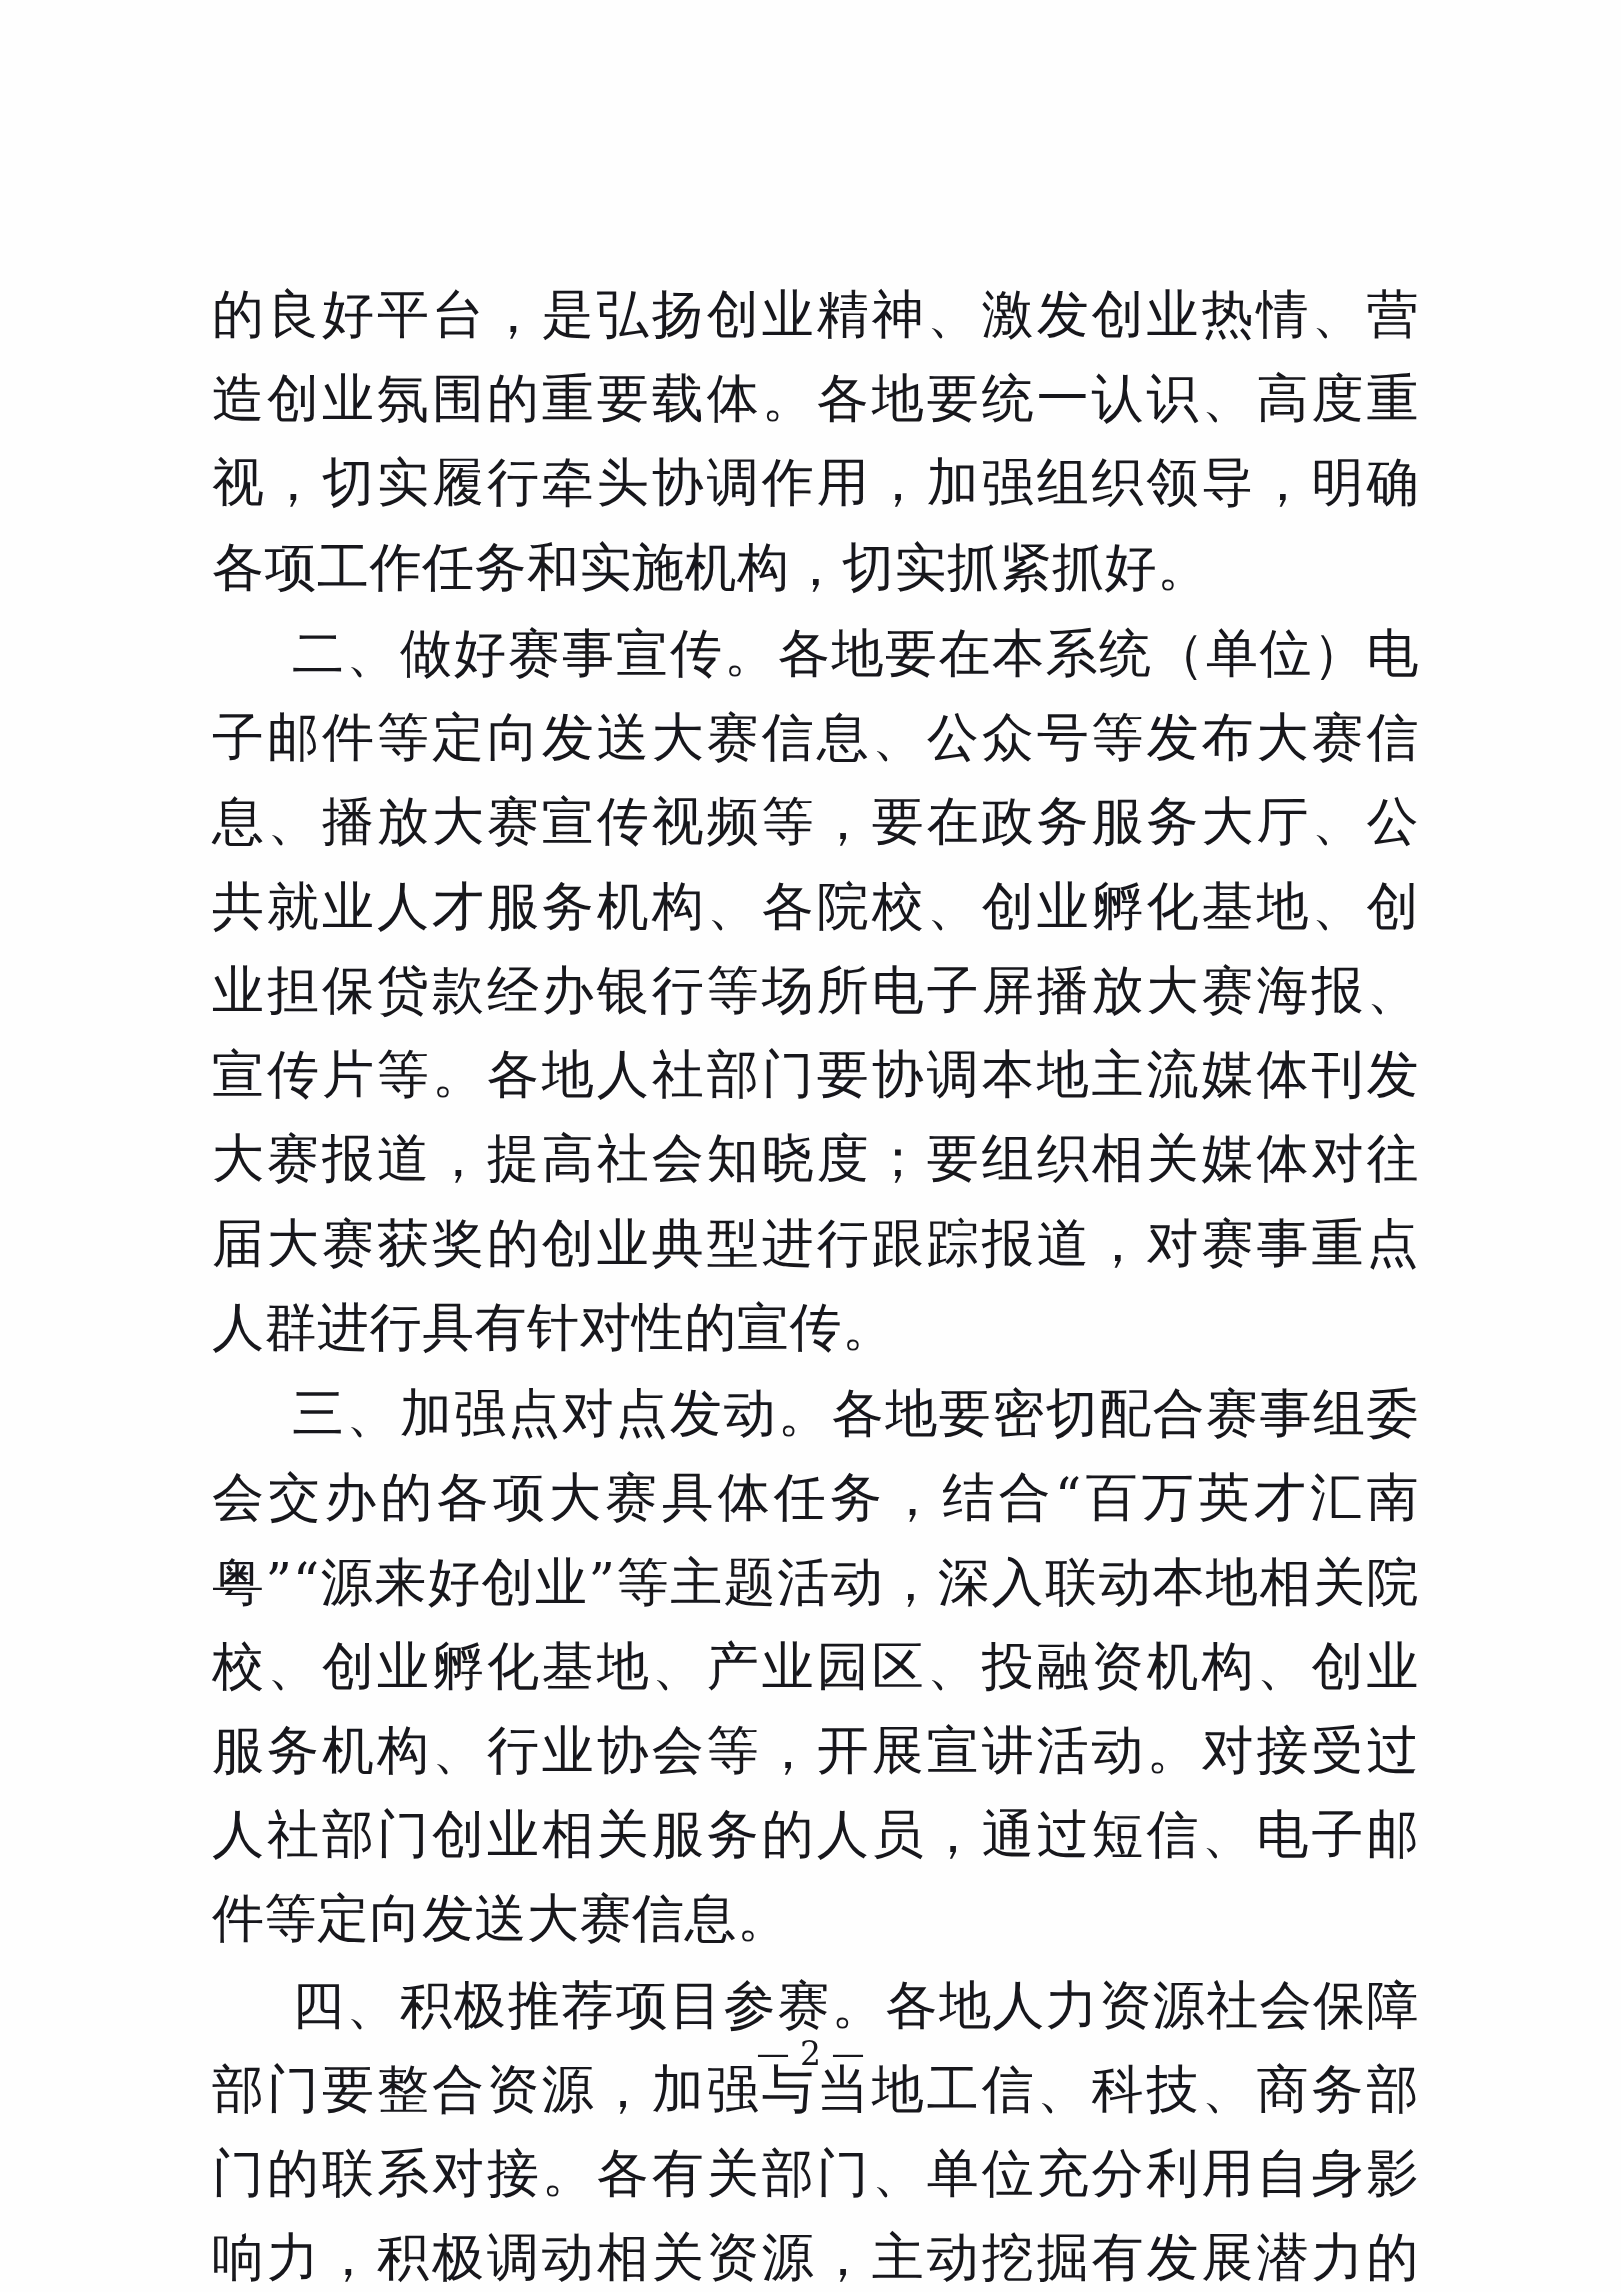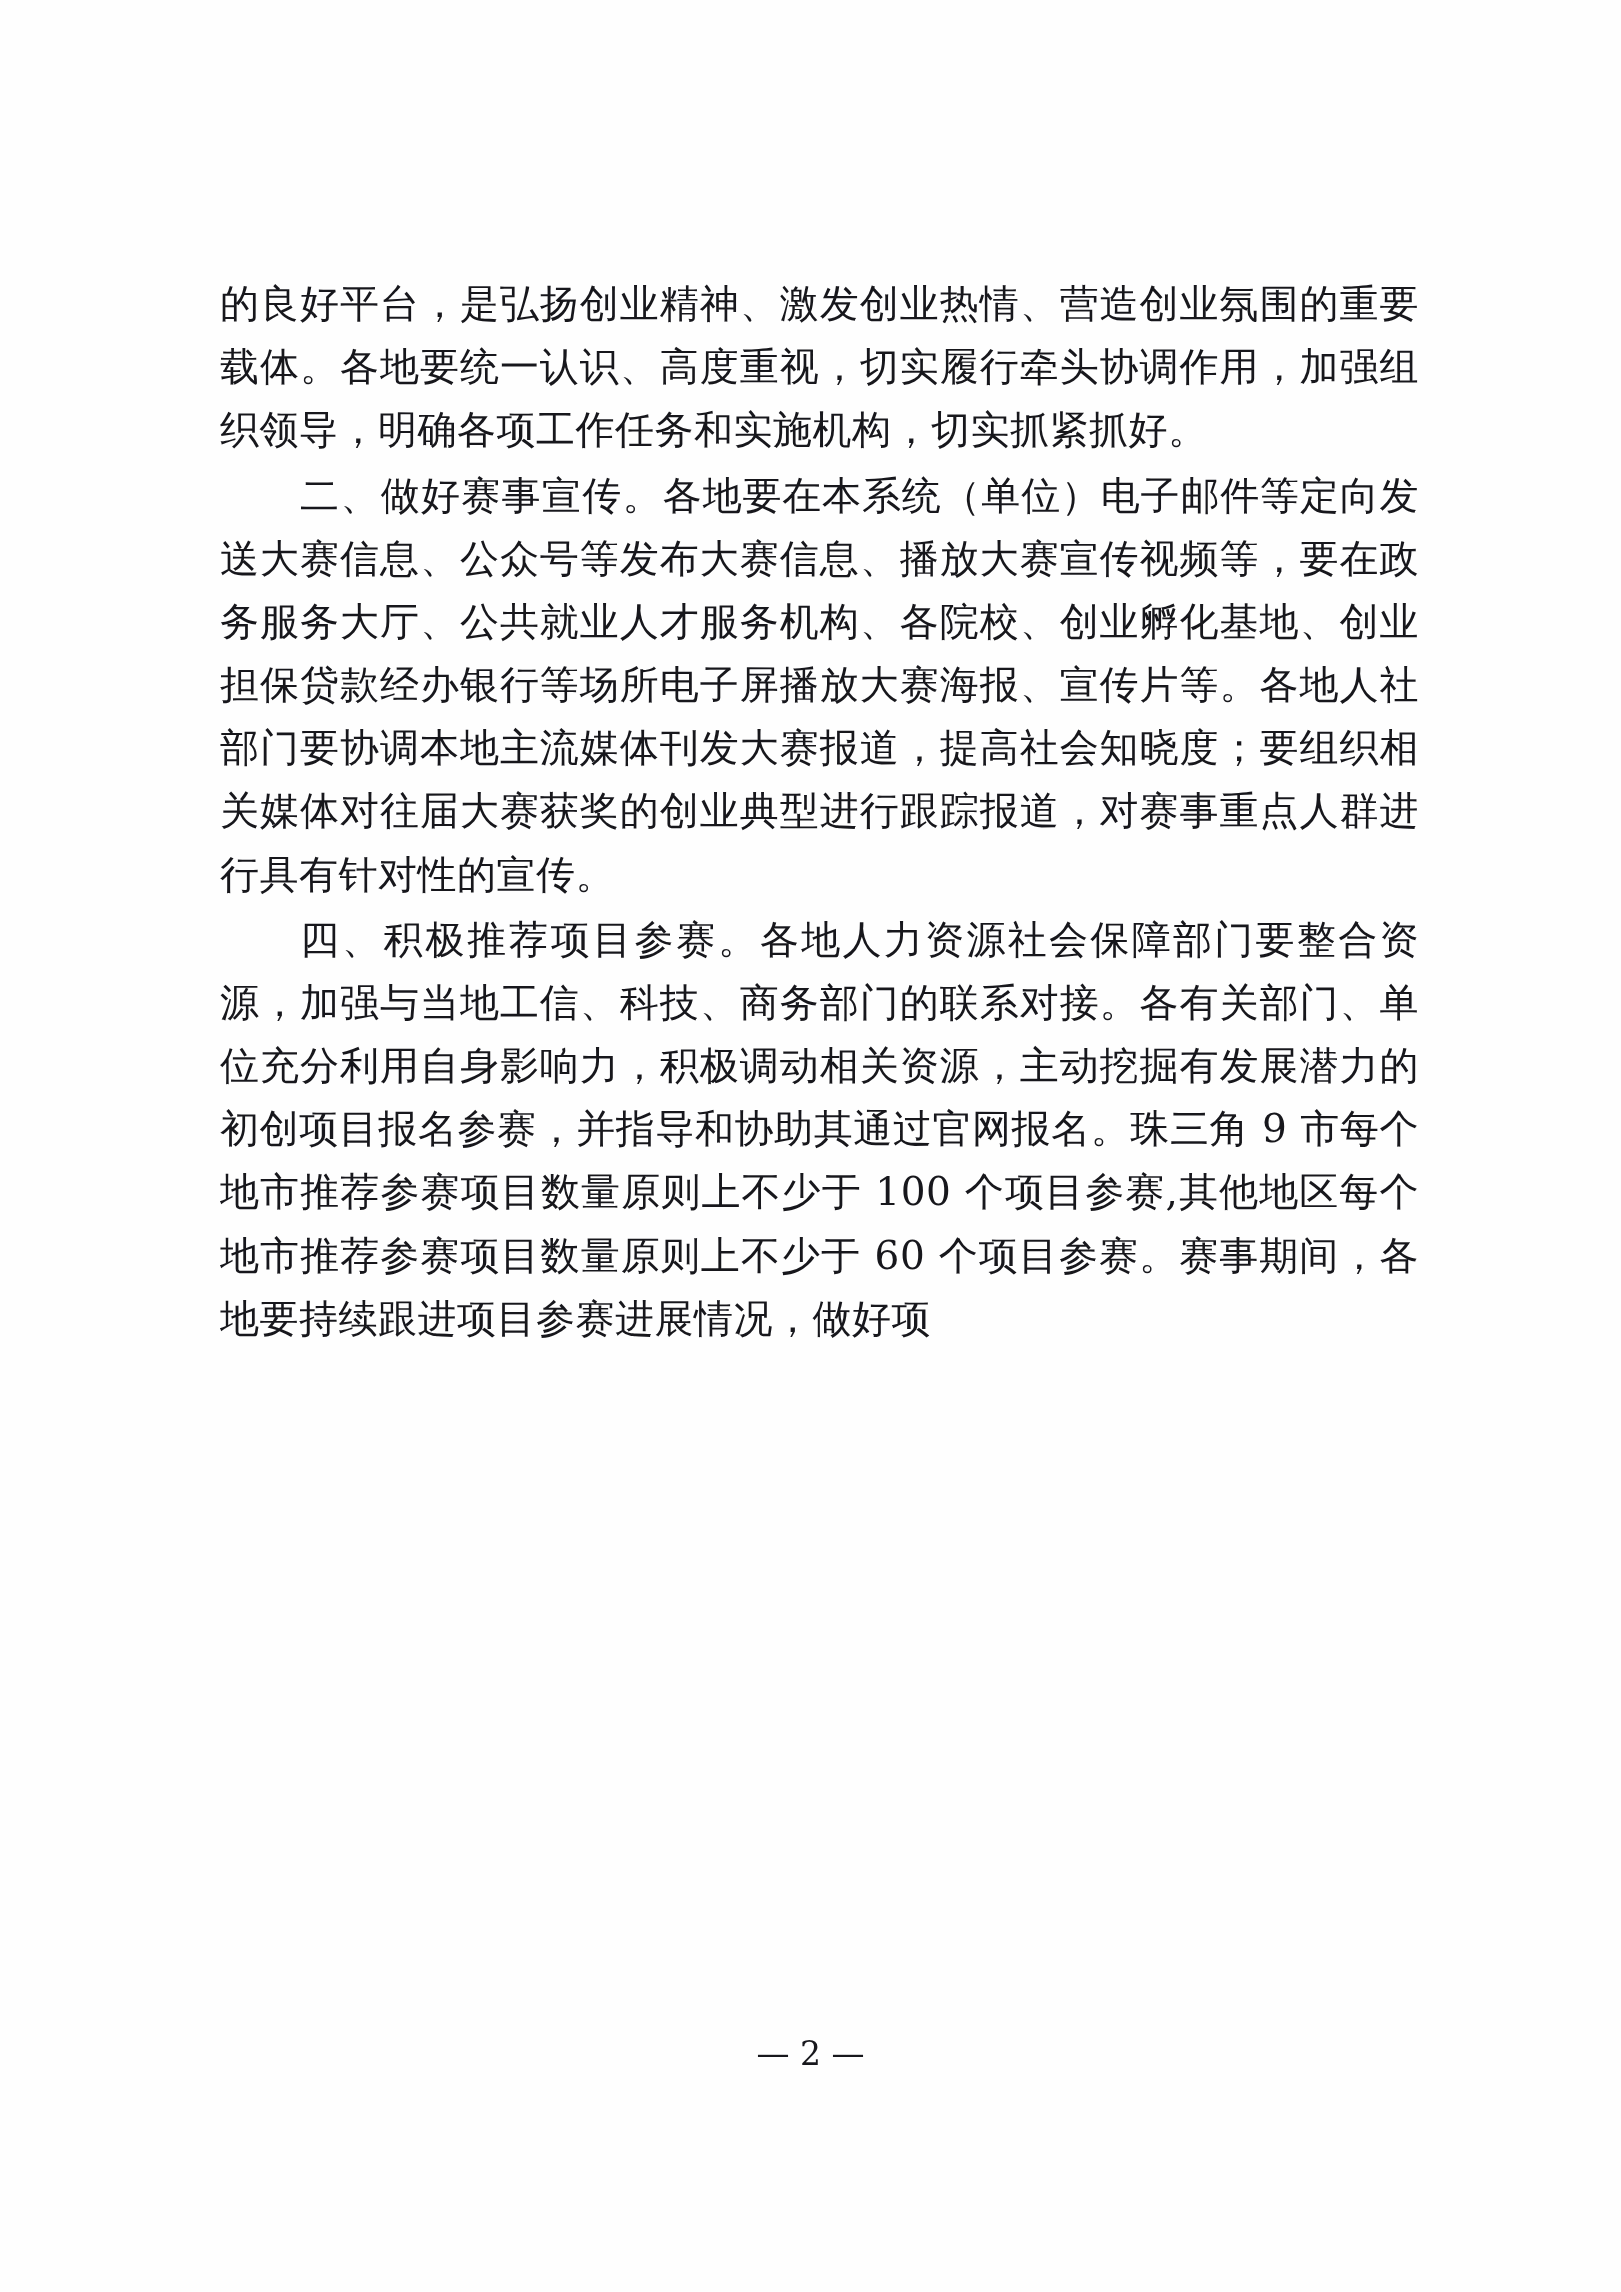--- a/index.html
+++ b/index.html
@@ -22,26 +22,26 @@
     height: 2293px;
     background: #fefefe;
   }
   .content {
     position: absolute;
     left: 204px;
     top: 272px;
     width: 1215px;
   }
   .para {
-    font-size: 39px;
+    font-size: 52px;
     line-height: 1.62;
     text-align: justify;
     text-justify: inter-ideograph;
     letter-spacing: 0.5px;
-    margin: 0 0 2px 16px;
+    margin: 0 0 2px 8px;
     color: #17171c;
   }
   .para.indent {
     text-indent: 80px;
   }
   .para .hd {
     font-weight: normal;
     letter-spacing: 1px;
   }
   .footer {
@@ -62,20 +62,23 @@
   <div class="content">
 
     <p class="para">
       <span>的良好平台，是弘扬创业精神、激发创业热情、营造创业氛围的重要载体。各地要统一认识、高度重视，切实履行牵头协调作用，加强组织领导，明确各项工作任务和实施机构，切实抓紧抓好。</span>
     </p>
 
     <p class="para indent">
       <span class="hd">二、做好赛事宣传。</span><span>各地要在本系统（单位）电子邮件等定向发送大赛信息、公众号等发布大赛信息、播放大赛宣传视频等，要在政务服务大厅、公共就业人才服务机构、各院校、创业孵化基地、创业担保贷款经办银行等场所电子屏播放大赛海报、宣传片等。各地人社部门要协调本地主流媒体刊发大赛报道，提高社会知晓度；要组织相关媒体对往届大赛获奖的创业典型进行跟踪报道，对赛事重点人群进行具有针对性的宣传。</span>
     </p>
 
+    <p class="para indent">
+      <span class="hd">三、加强点对点发动。</span><span>各地要密切配合赛事组委会交办的各项大赛具体任务，结合“百万英才汇南粤”“源来好创业”等主题活动，深入联动本地相关院校、创业孵化基地、产业园区、投融资机构、创业服务机构、行业协会等，开展宣讲活动。对接受过人社部门创业相关服务的人员，通过短信、电子邮件等定向发送大赛信息。</span>
+    </p>
 
     <p class="para indent">
       <span class="hd">四、积极推荐项目参赛。</span><span>各地人力资源社会保障部门要整合资源，加强与当地工信、科技、商务部门的联系对接。各有关部门、单位充分利用自身影响力，积极调动相关资源，主动挖掘有发展潜力的初创项目报名参赛，并指导和协助其通过官网报名。珠三角 9 市每个地市推荐参赛项目数量原则上不少于 100 个项目参赛,其他地区每个地市推荐参赛项目数量原则上不少于 60 个项目参赛。赛事期间，各地要持续跟进项目参赛进展情况，做好项</span>
     </p>
 
   </div>
 
   <div class="footer">— 2 —</div>
 </div>
 

